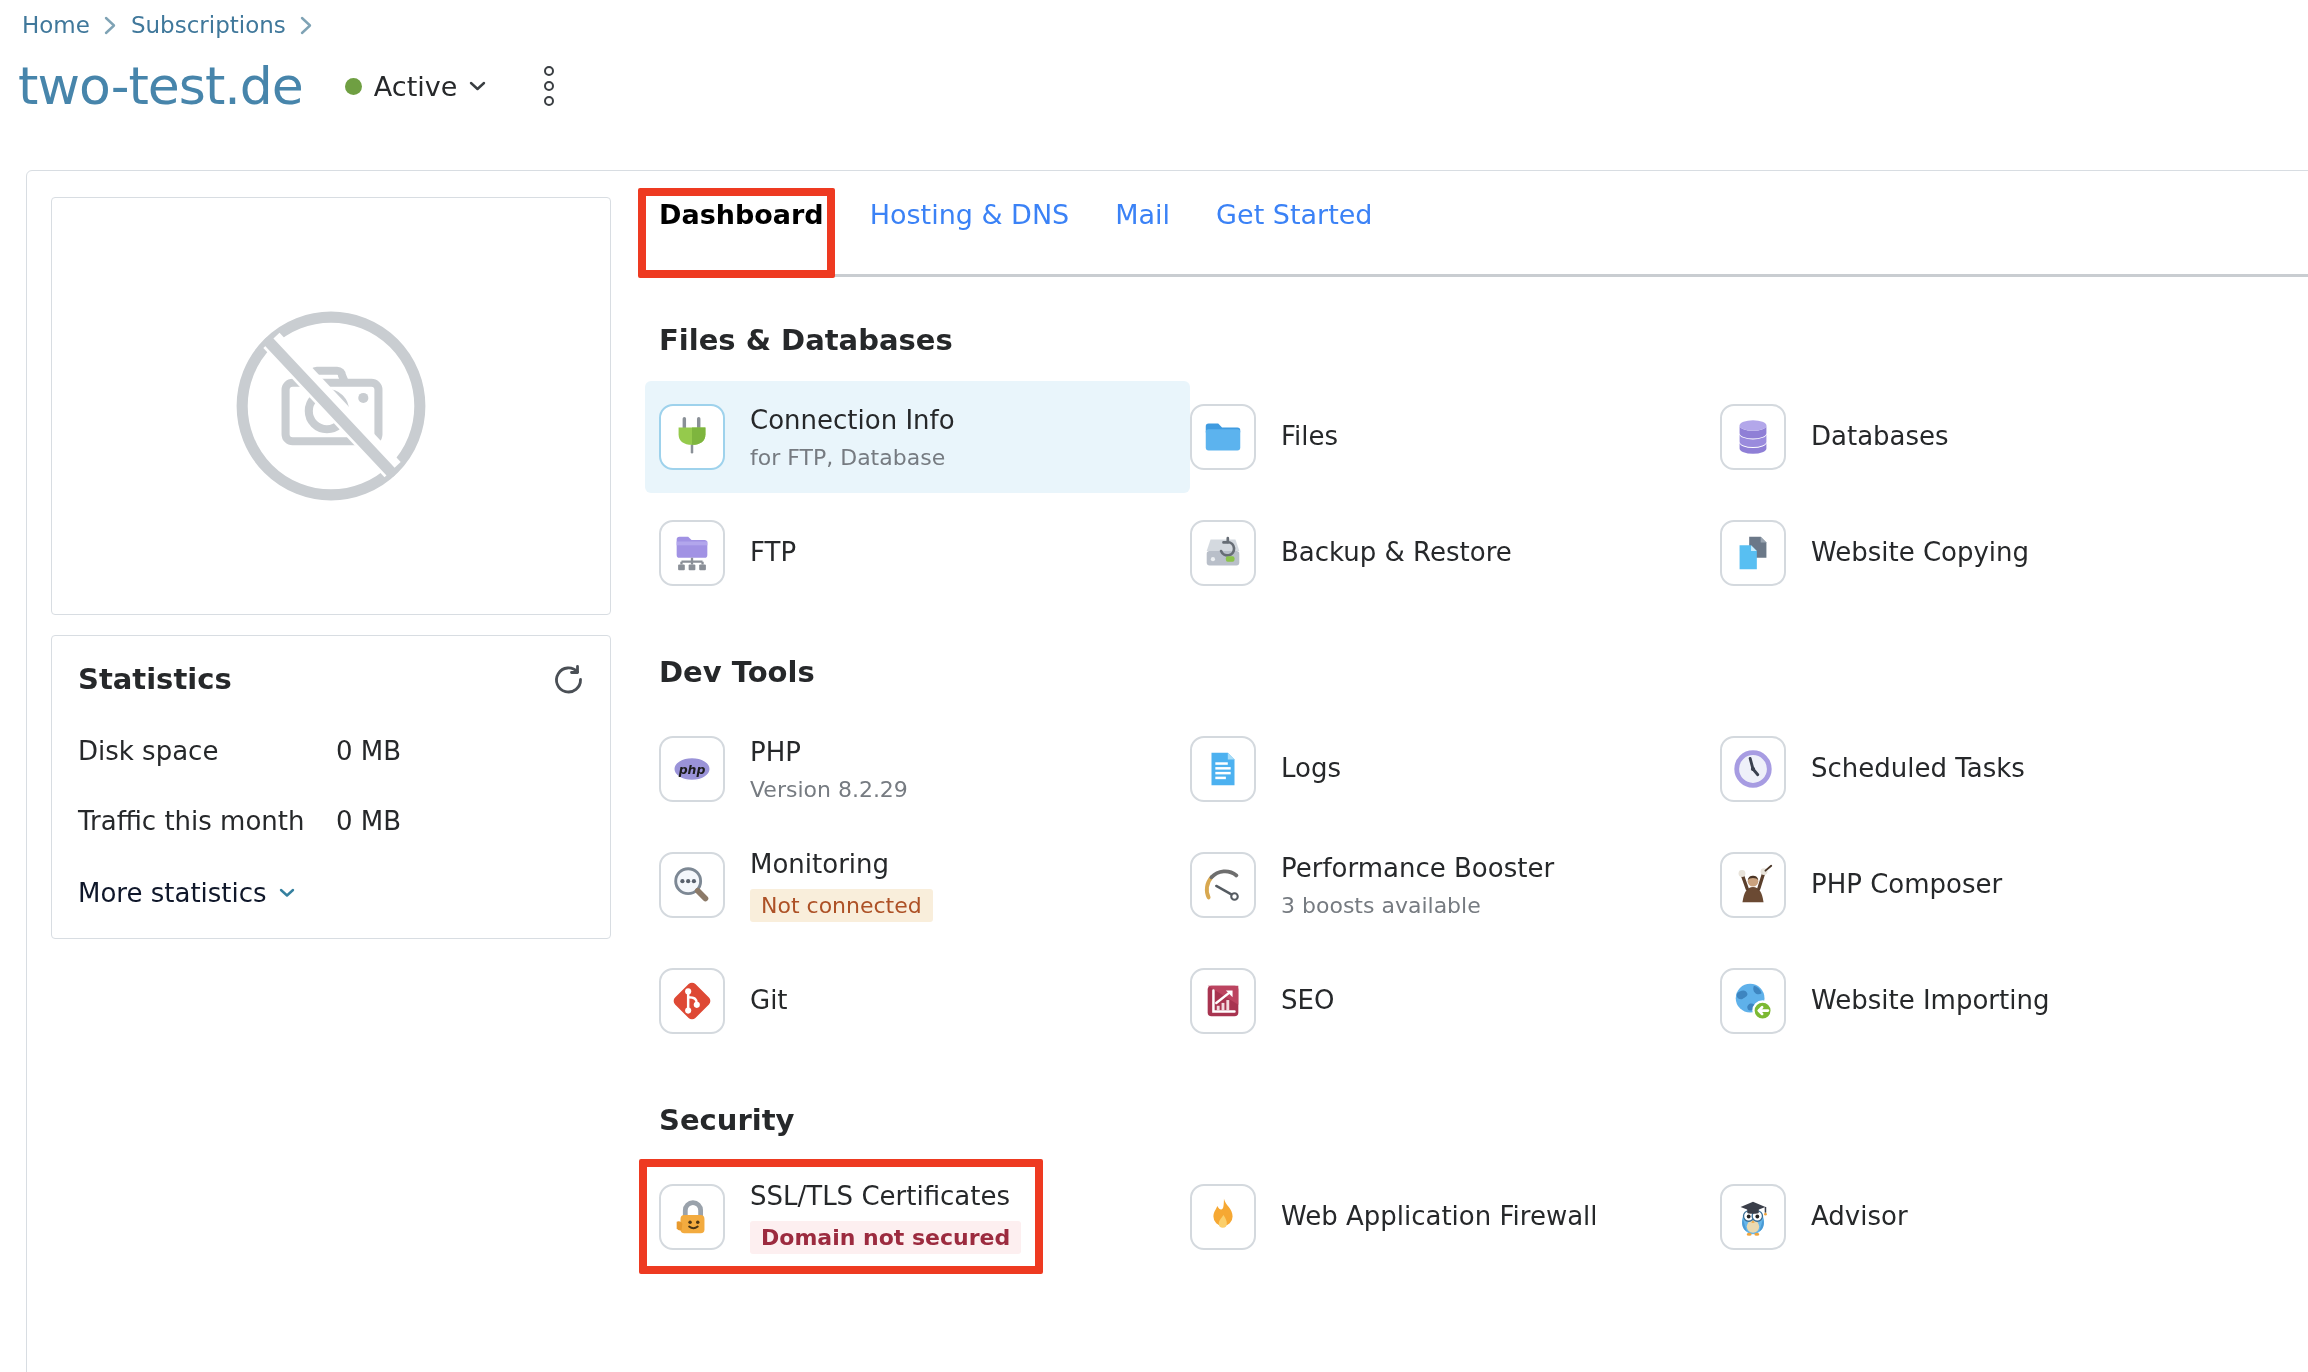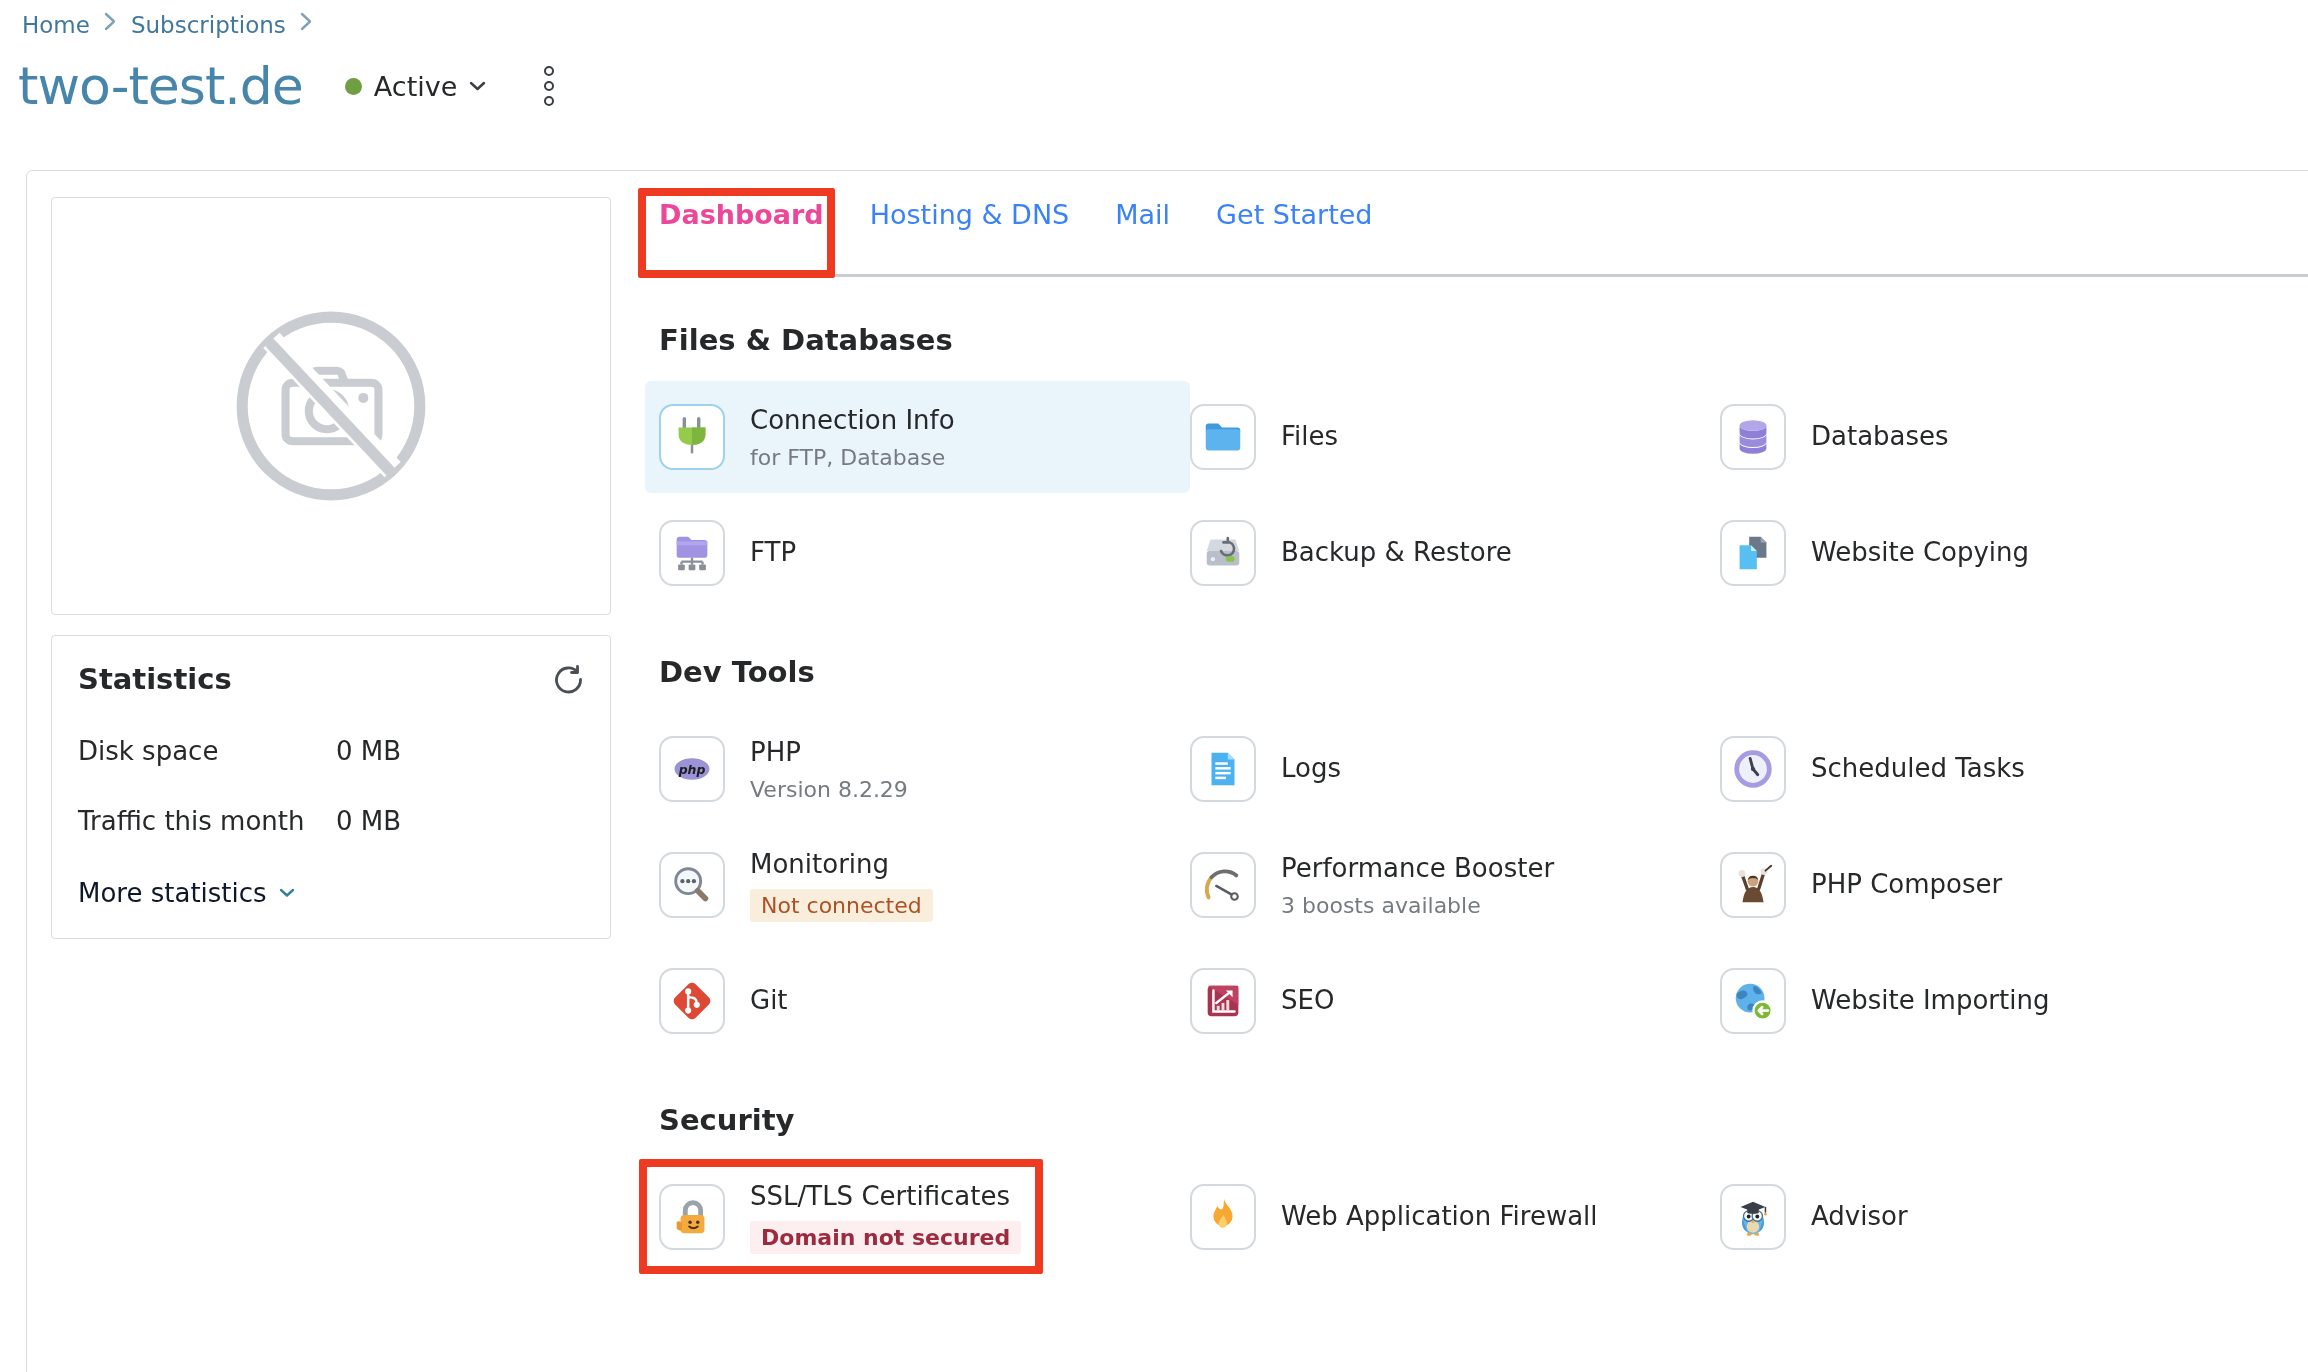--- a/index.html
+++ b/index.html
@@ -1,20 +1,20 @@
 <!DOCTYPE html>
 <html><head>
 <meta charset="utf-8">
 <style>
   * { margin:0; padding:0; box-sizing:border-box; }
   html,body { width:2308px; height:1372px; overflow:hidden; background:#fff;
     font-family:"DejaVu Sans","Liberation Sans",sans-serif; color:#26282a; }
 
   
-  .breadcrumb { position:absolute; left:22px; top:12px; display:flex; align-items:flex-start; gap:14px;
+  .breadcrumb { position:absolute; left:22px; top:12px; display:flex; align-items:center; gap:14px;
     font-size:23px; }
   .crumb { color:#40789b; text-decoration:none; cursor:pointer; }
   .crumb-sep { display:flex; align-items:center; }
 
   .title-row { position:absolute; left:18px; top:56px; display:flex; align-items:center; }
   .page-title { font-size:52px; font-weight:400; color:#4785ab; letter-spacing:-1px; }
   .status { display:flex; align-items:center; margin-left:42px; cursor:pointer; }
   .status-dot { width:17px; height:17px; border-radius:50%; background:#6f9f42; margin-right:12px; }
   .status-label { font-size:27px; color:#26282a; }
   .chev { margin-left:12px; display:flex; align-items:center; }
@@ -37,21 +37,21 @@
   .stat-label { width:258px; }
   .stat-value { }
   .more-link { display:flex; align-items:center; gap:12px; margin-top:42px;
     color:#0f172a; font-size:26px; cursor:pointer; }
 
   
   .main { position:absolute; left:632px; top:0; right:10px; }
 
   .tabs { display:flex; gap:46px; padding-top:28px; border-bottom:3px solid #c9cdd1; }
   .tab { position:relative; font-size:27px; color:#3b82f6; padding-bottom:44px; cursor:pointer; white-space:nowrap; }
-  .tab.active { font-weight:bold; color:#ec4899; }
+  .tab.active { font-weight:bold; color:#000000; }
   .tab.active::after { content:''; position:absolute; left:0; right:0; bottom:-3px; height:5px; background:#26282a; }
 
   .red-box { position:absolute; border:8px solid #ee3a21; border-radius:2px; pointer-events:none; z-index:6; }
   .red-box-tab { left:-21px; top:-11px; width:197px; height:90px; }
   .red-box-ssl { left:-6px; top:-2px; width:404px; height:115px; }
 
   .section h3 { font-size:29px; font-weight:bold; color:#26282a; margin:46px 0 24px 0; }
   .section:first-of-type h3 { margin-top:12px; margin-bottom:18px; }
   .grid { display:grid; grid-template-columns:531px 530px 1fr; row-gap:4px; }
 

